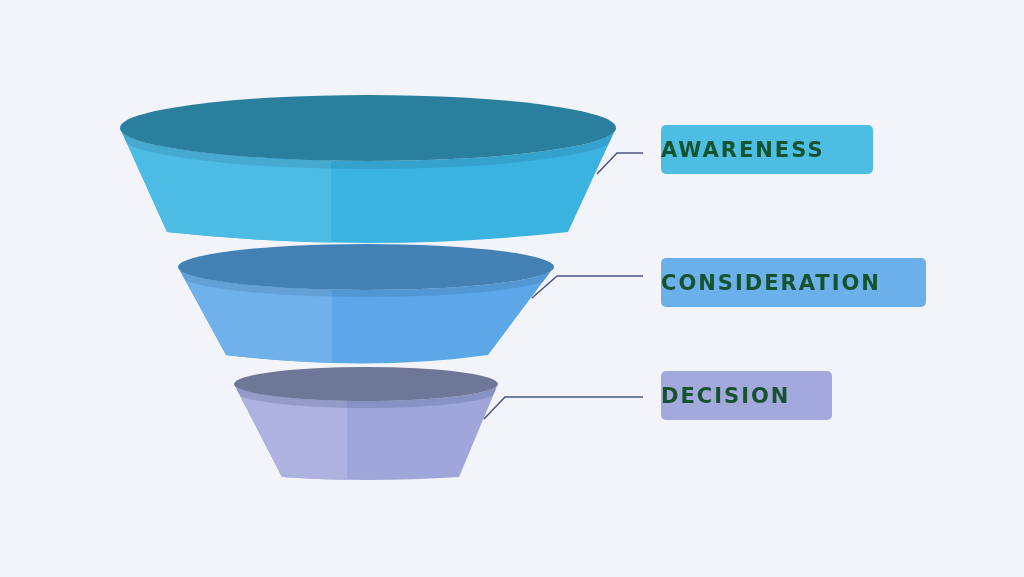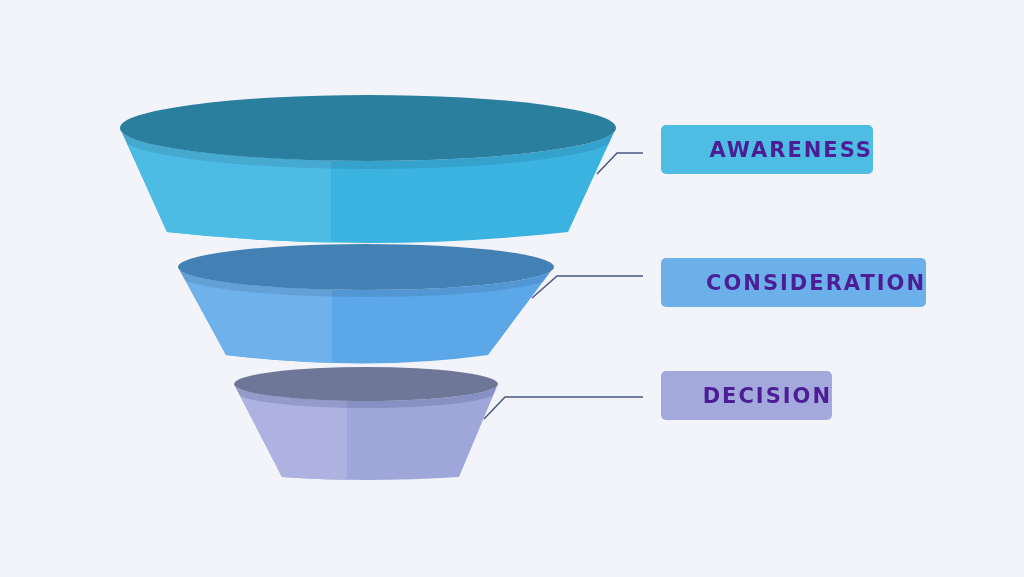--- a/index.html
+++ b/index.html
@@ -18,22 +18,22 @@
     top: 0;
     left: 0;
   }
   .label-box {
     position: absolute;
     left: 661px;
     height: 49px;
     border-radius: 5px;
     display: flex;
     align-items: center;
-    justify-content: flex-end;
-    color: #4c1d95;
+    justify-content: flex-start;
+    color: #14532d;
     font-weight: bold;
     font-size: 21px;
     letter-spacing: 2px;
     text-transform: uppercase;
   }
   .label-box.l1 { top: 125px; width: 212px; }
   .label-box.l2 { top: 258px; width: 265px; }
   .label-box.l3 { top: 371px; width: 171px; }
 </style>
 </head>

